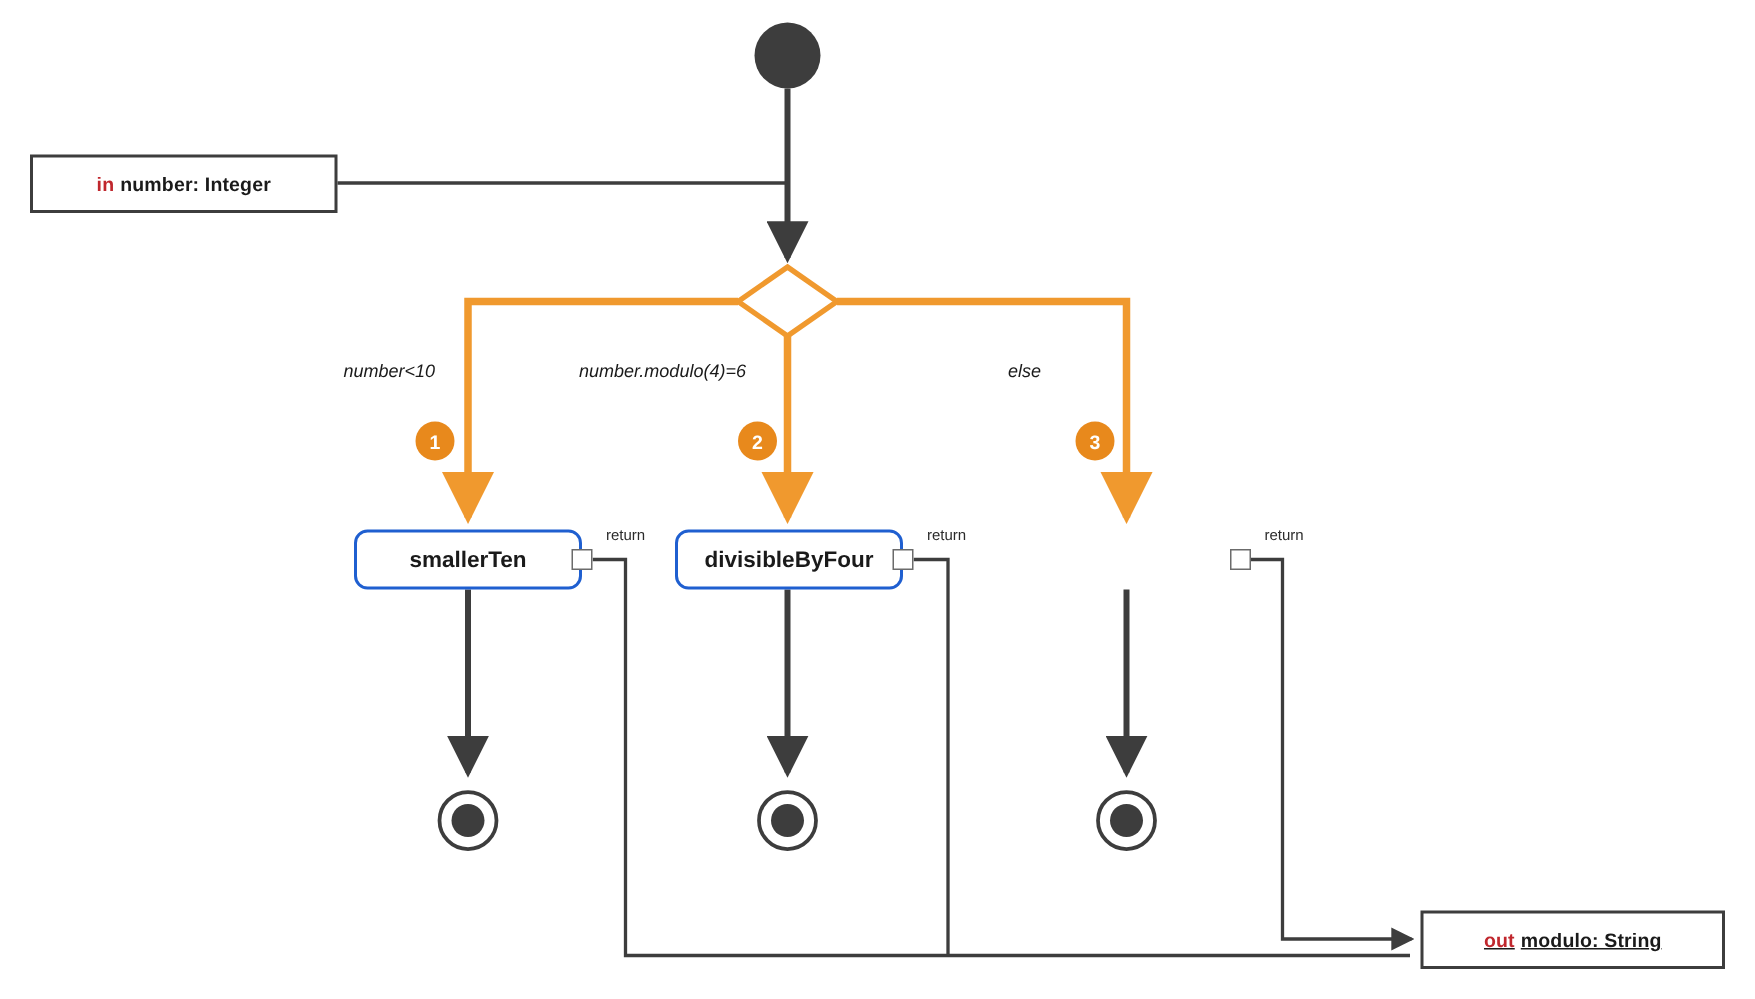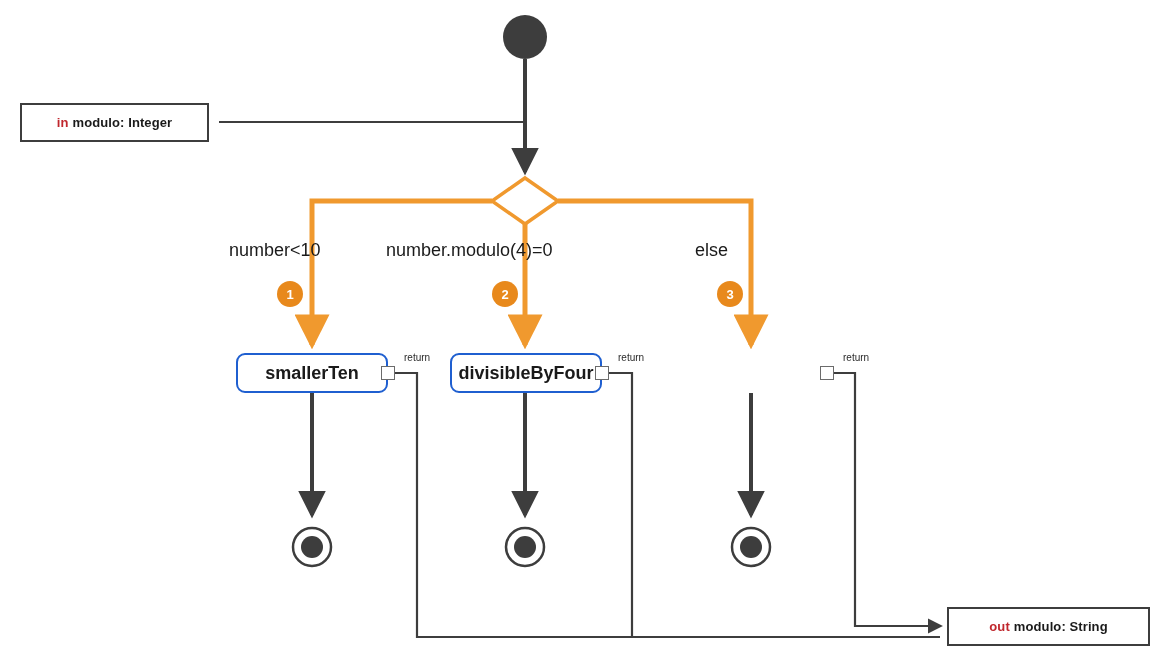--- a/index.html
+++ b/index.html
@@ -49,21 +49,21 @@
   
   .action-node {
     position: absolute;
     box-sizing: border-box;
     background: #ffffff;
     border: 2px solid #1f5fd0;
     border-radius: 9px;
     display: flex;
     align-items: center;
     justify-content: center;
-    font-size: 18px;
+    font-size: 15px;
     font-weight: bold;
     color: #1a1a1a;
     z-index: 6;
   }
   .pin {
     position: absolute;
     box-sizing: border-box;
     width: 14px;
     height: 14px;
     background: #ffffff;
@@ -74,21 +74,22 @@
     position: absolute;
     font-size: 10px;
     color: #2b2b2b;
     white-space: nowrap;
     z-index: 7;
   }
 
   
   .guard {
     position: absolute;
-    font-size: 18px;
+    font-size: 12px;
+    font-style: italic;
     color: #1a1a1a;
     white-space: nowrap;
     z-index: 6;
   }
   .badge {
     position: absolute;
     width: 26px;
     height: 26px;
     border-radius: 50%;
     background: #e8891c;
@@ -145,33 +146,33 @@
     <g>
       <circle cx="751" cy="547" r="19" fill="#ffffff" stroke="#3d3d3d" stroke-width="2.5"></circle>
       <circle cx="751" cy="547" r="11" fill="#3d3d3d"></circle>
     </g>
 
     <path d="M 395 373 L 417 373 L 417 637 L 940 637" stroke="#3d3d3d" stroke-width="2.2" fill="none"></path>
     <path d="M 609 373 L 632 373 L 632 637" stroke="#3d3d3d" stroke-width="2.2" fill="none"></path>
     <path d="M 834 373 L 855 373 L 855 626 L 941 626" stroke="#3d3d3d" stroke-width="2.2" fill="none" marker-end="url(#arrowDark)"></path>
   </svg>
 
-  <div class="param-box" style="left:20px; top:103px; width:189px; height:39px;">
+  <div class="param-box" style="left:20px; top:103px; width:205px; height:39px;">
     <span class="dir">in</span>
-    <span>modulo: Integer</span>
+    <span>number: Integer</span>
   </div>
 
-  <div class="param-box" style="left:947px; top:607px; width:203px; height:39px;">
+  <div class="param-box" style="left:947px; top:607px; width:203px; height:39px;text-decoration:underline;">
     <span class="dir">out</span>
     <span>modulo: String</span>
   </div>
 
   <div class="guard" style="left:229px; top:240px;">number&lt;10</div>
-  <div class="guard" style="left:386px; top:240px;">number.modulo(4)=0</div>
-  <div class="guard" style="left:695px; top:240px;">else</div>
+  <div class="guard" style="left:386px; top:240px;">number.modulo(4)=6</div>
+  <div class="guard" style="left:672px; top:240px;">else</div>
 
   <div class="badge" style="left:277px; top:281px;">1</div>
   <div class="badge" style="left:492px; top:281px;">2</div>
   <div class="badge" style="left:717px; top:281px;">3</div>
 
   <div class="action-node" style="left:236px; top:353px; width:152px; height:40px;">
     <span>smallerTen</span>
   </div>
   <div class="pin" style="left:381px; top:366px;"></div>
   <div class="pin-label" style="left:404px; top:352px;">return</div>

